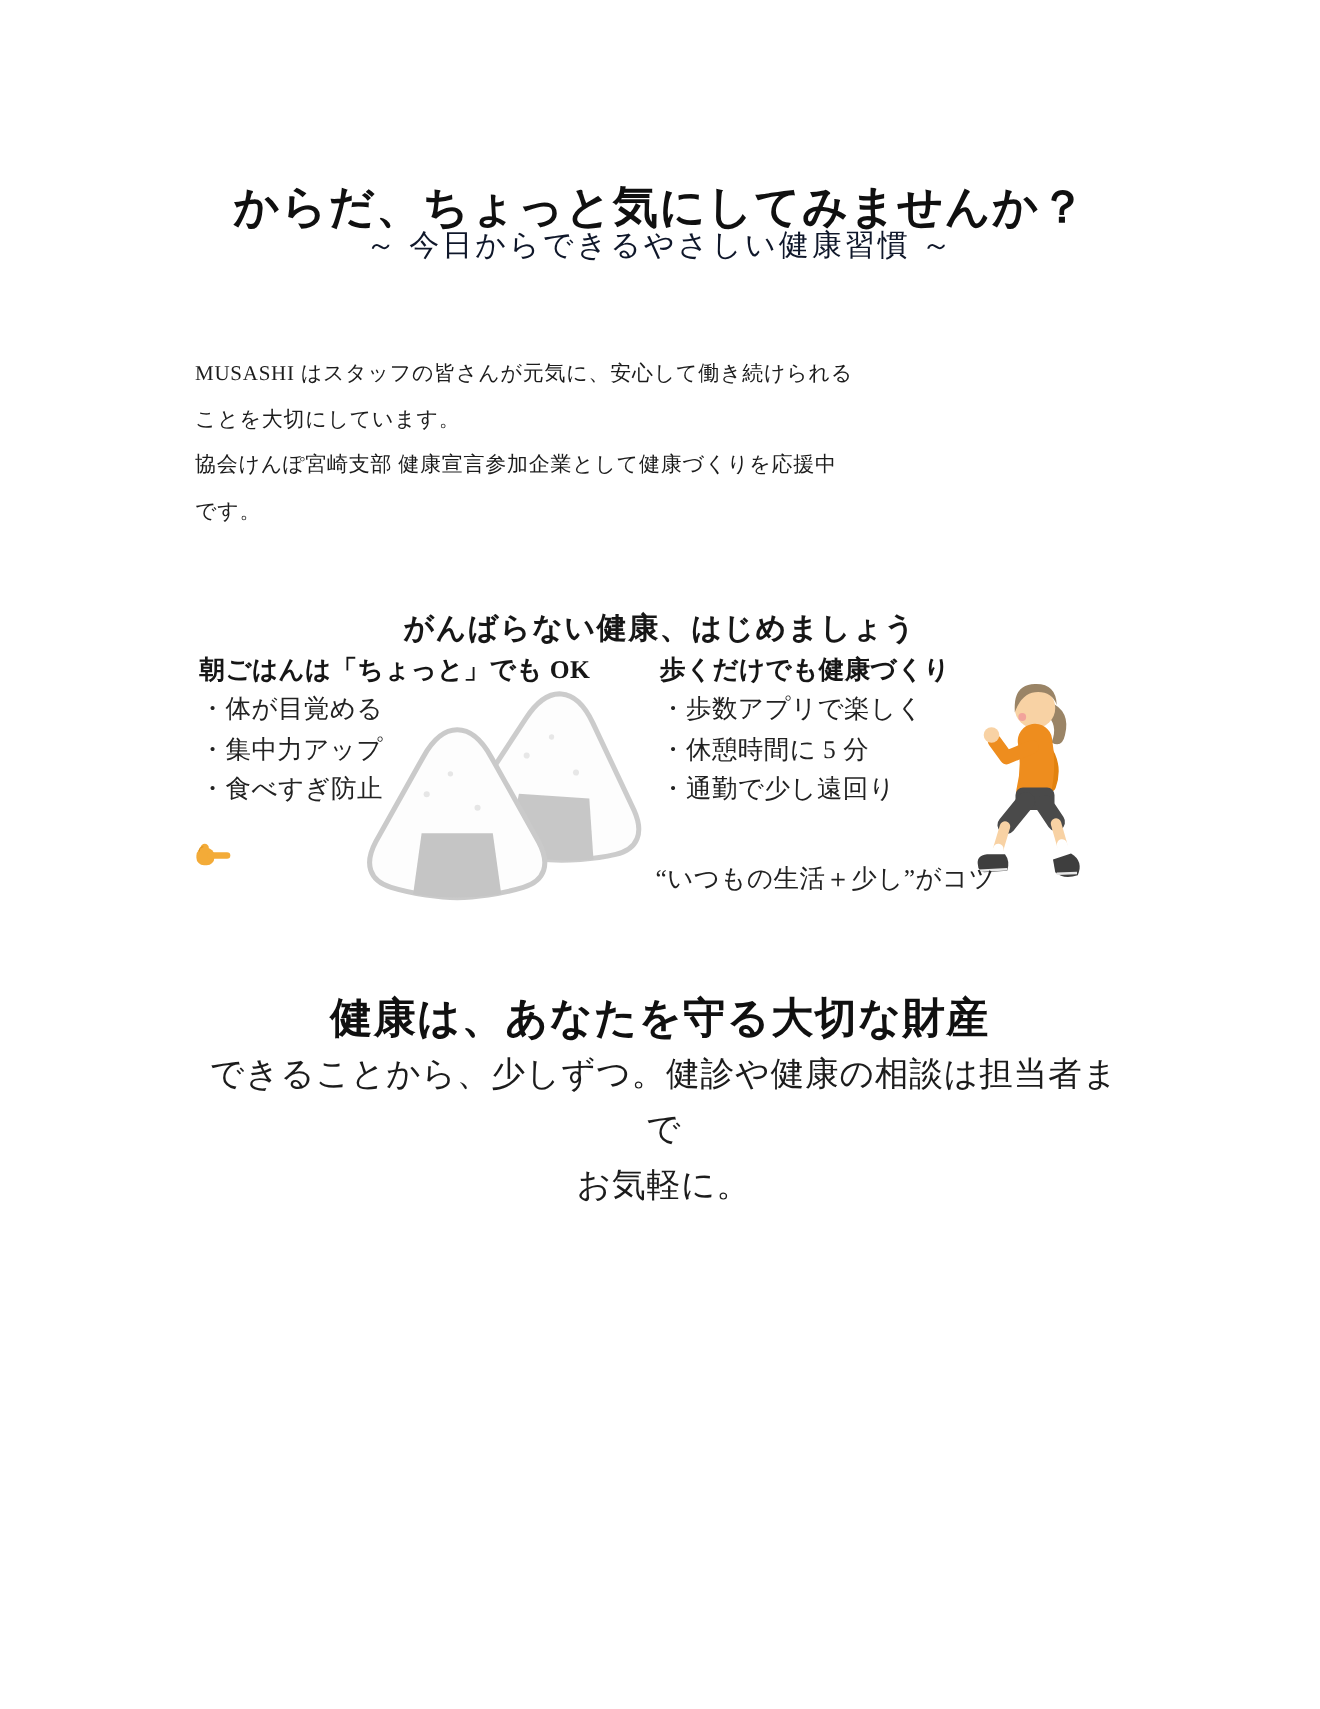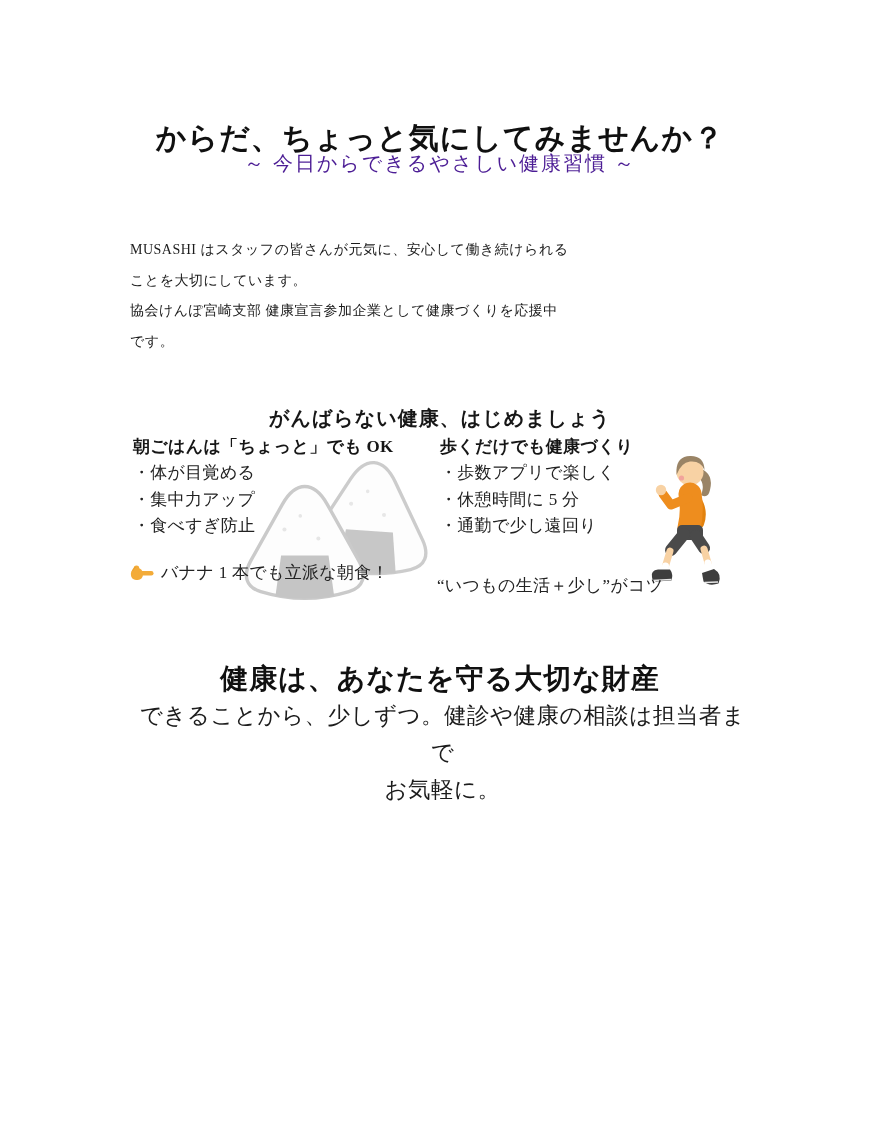--- a/index.html
+++ b/index.html
@@ -14,21 +14,21 @@
   }
   .doc-title{
     position:absolute;top:98px;left:0;width:880px;
     text-align:center;
     font-size:30px;font-weight:700;color:#101010;
     letter-spacing:1px;
   }
   .doc-subtitle{
     position:absolute;top:150px;left:0;width:880px;
     text-align:center;
-    font-size:20px;font-weight:400;color:#4c1d95;
+    font-size:20px;font-weight:400;color:#0f172a;
     letter-spacing:2px;
   }
   .intro{
     position:absolute;top:235px;left:130px;width:632px;
     font-size:14px;line-height:30.6px;color:#1c1c1c;
     letter-spacing:0.5px;
   }
   .section-heading{
     position:absolute;top:405px;left:0;width:880px;
     text-align:center;
@@ -145,21 +145,20 @@
     <div>・通勤で少し遠回り</div>
   </div>
 
   <div class="col-footer footer-left">
     <svg width="24" height="17" viewBox="0 0 26 18" aria-hidden="true">
       <rect x="4" y="1.5" width="6" height="7" rx="3" fill="#F3AB38"></rect>
       <rect x="1" y="4.5" width="13" height="12.5" rx="5.5" fill="#F3AB38"></rect>
       <rect x="9" y="7.5" width="16.5" height="4.8" rx="2.4" fill="#F3AB38"></rect>
       <path d="M3 7 Q3 4 6 3.5" stroke="#E09420" stroke-width="0.8" fill="none"></path>
     </svg>
-    <span>バナナ 1 本でも立派な朝食！</span>
   </div>
 
   <div class="col-footer footer-right">
     <span>“いつもの生活＋少し”がコツ</span>
   </div>
 
   <h2 class="closing-heading">健康は、あなたを守る大切な財産</h2>
 
   <div class="closing-text">
     <div>できることから、少しずつ。健診や健康の相談は担当者まで</div>

